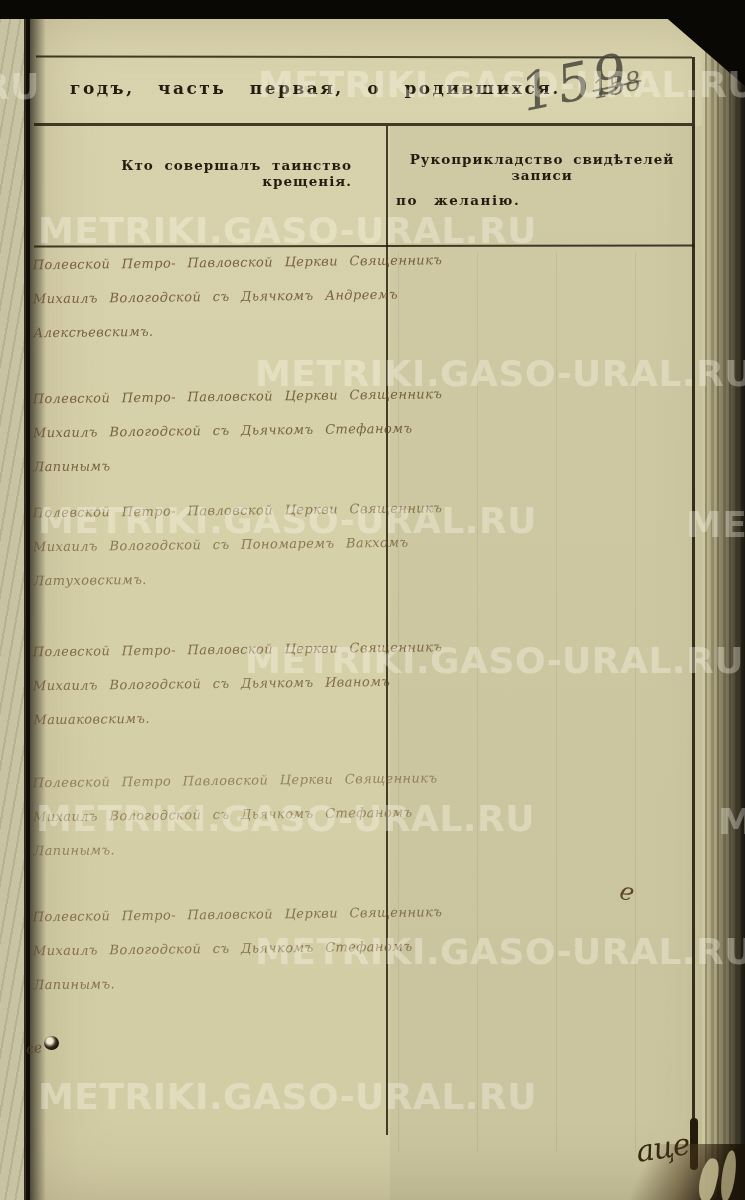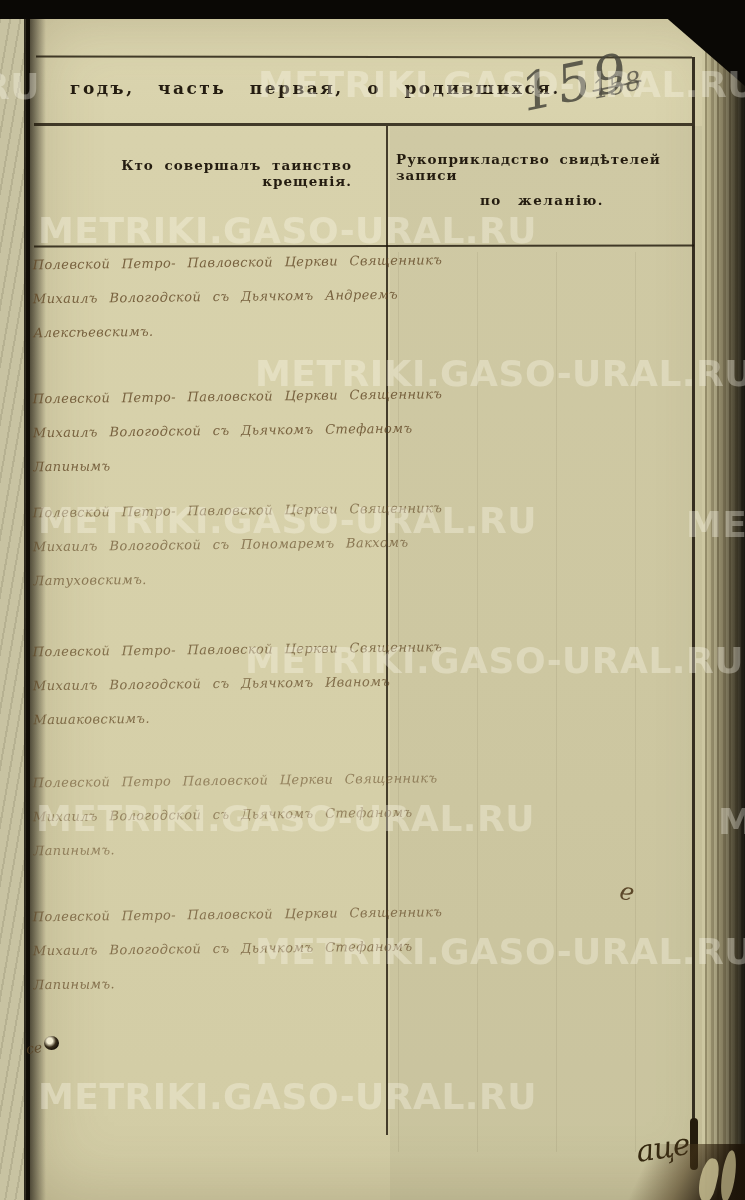--- a/index.html
+++ b/index.html
@@ -41,22 +41,22 @@
   .h-top{left:36px;top:56px;width:656px;height:2px;transform:rotate(.1deg);}
   .h-mid{left:34px;top:123px;width:658px;height:3px;}
   .h-hdr{left:34px;top:245px;width:660px;height:2px;transform:rotate(-.1deg);}
   .v-div{left:386px;top:126px;width:2px;height:1009px;background:rgba(32,24,11,.8);}
   .v-right{left:692px;top:57px;width:3px;height:1063px;background:rgba(28,21,10,.85);}
   .v-blob{left:690px;top:1118px;width:8px;height:52px;background:#241b0c;border-radius:4px;}
   
   .printed{color:#241c10;font-weight:bold;}
   .title{left:70px;top:78px;width:470px;font-size:17px;letter-spacing:2.5px;word-spacing:15px;white-space:nowrap;}
   .hdr-left{left:42px;top:157px;width:310px;text-align:right;font-size:13.5px;letter-spacing:1px;word-spacing:5px;}
-  .hdr-right1{left:396px;top:151px;width:292px;text-align:left;font-size:13.5px;letter-spacing:1px;word-spacing:4px;}
-  .hdr-right2{left:396px;top:192px;width:292px;text-align:center;font-size:13.5px;letter-spacing:1.5px;word-spacing:10px;}
+  .hdr-right1{left:396px;top:151px;width:292px;text-align:center;font-size:13.5px;letter-spacing:1px;word-spacing:4px;}
+  .hdr-right2{left:396px;top:192px;width:292px;font-size:13.5px;letter-spacing:1.5px;word-spacing:10px;}
   
   .pencil{left:520px;top:52px;font-size:52px;font-style:italic;color:rgba(72,70,60,.85);transform:rotate(-12deg);letter-spacing:4px;}
   .pencil-x{left:592px;top:70px;font-size:26px;font-style:italic;color:rgba(80,77,66,.8);transform:rotate(-12deg);text-decoration:line-through;}
   .entry{left:33px;width:362px;font-style:italic;font-size:13px;line-height:34px;
     color:rgba(96,70,36,.8);letter-spacing:.4px;word-spacing:7px;white-space:nowrap;transform:rotate(-.7deg);}
   .e1{top:246px}.e2{top:380px}.e3{top:494px;color:rgba(96,70,36,.64)}.e4{top:633px;color:rgba(96,70,36,.72)}
   .e5{top:764px;color:rgba(96,70,36,.56)}.e6{top:898px;color:rgba(96,70,36,.68)}
   .wit-mark{left:620px;top:878px;font-size:24px;font-style:italic;color:rgba(80,58,28,.9);transform:rotate(12deg);}
   .margin-mark{left:26px;top:1040px;font-size:14px;font-style:italic;color:rgba(88,64,32,.8);transform:rotate(-8deg);}
   .hole{left:44px;top:1036px;width:15px;height:14px;border-radius:50%;

